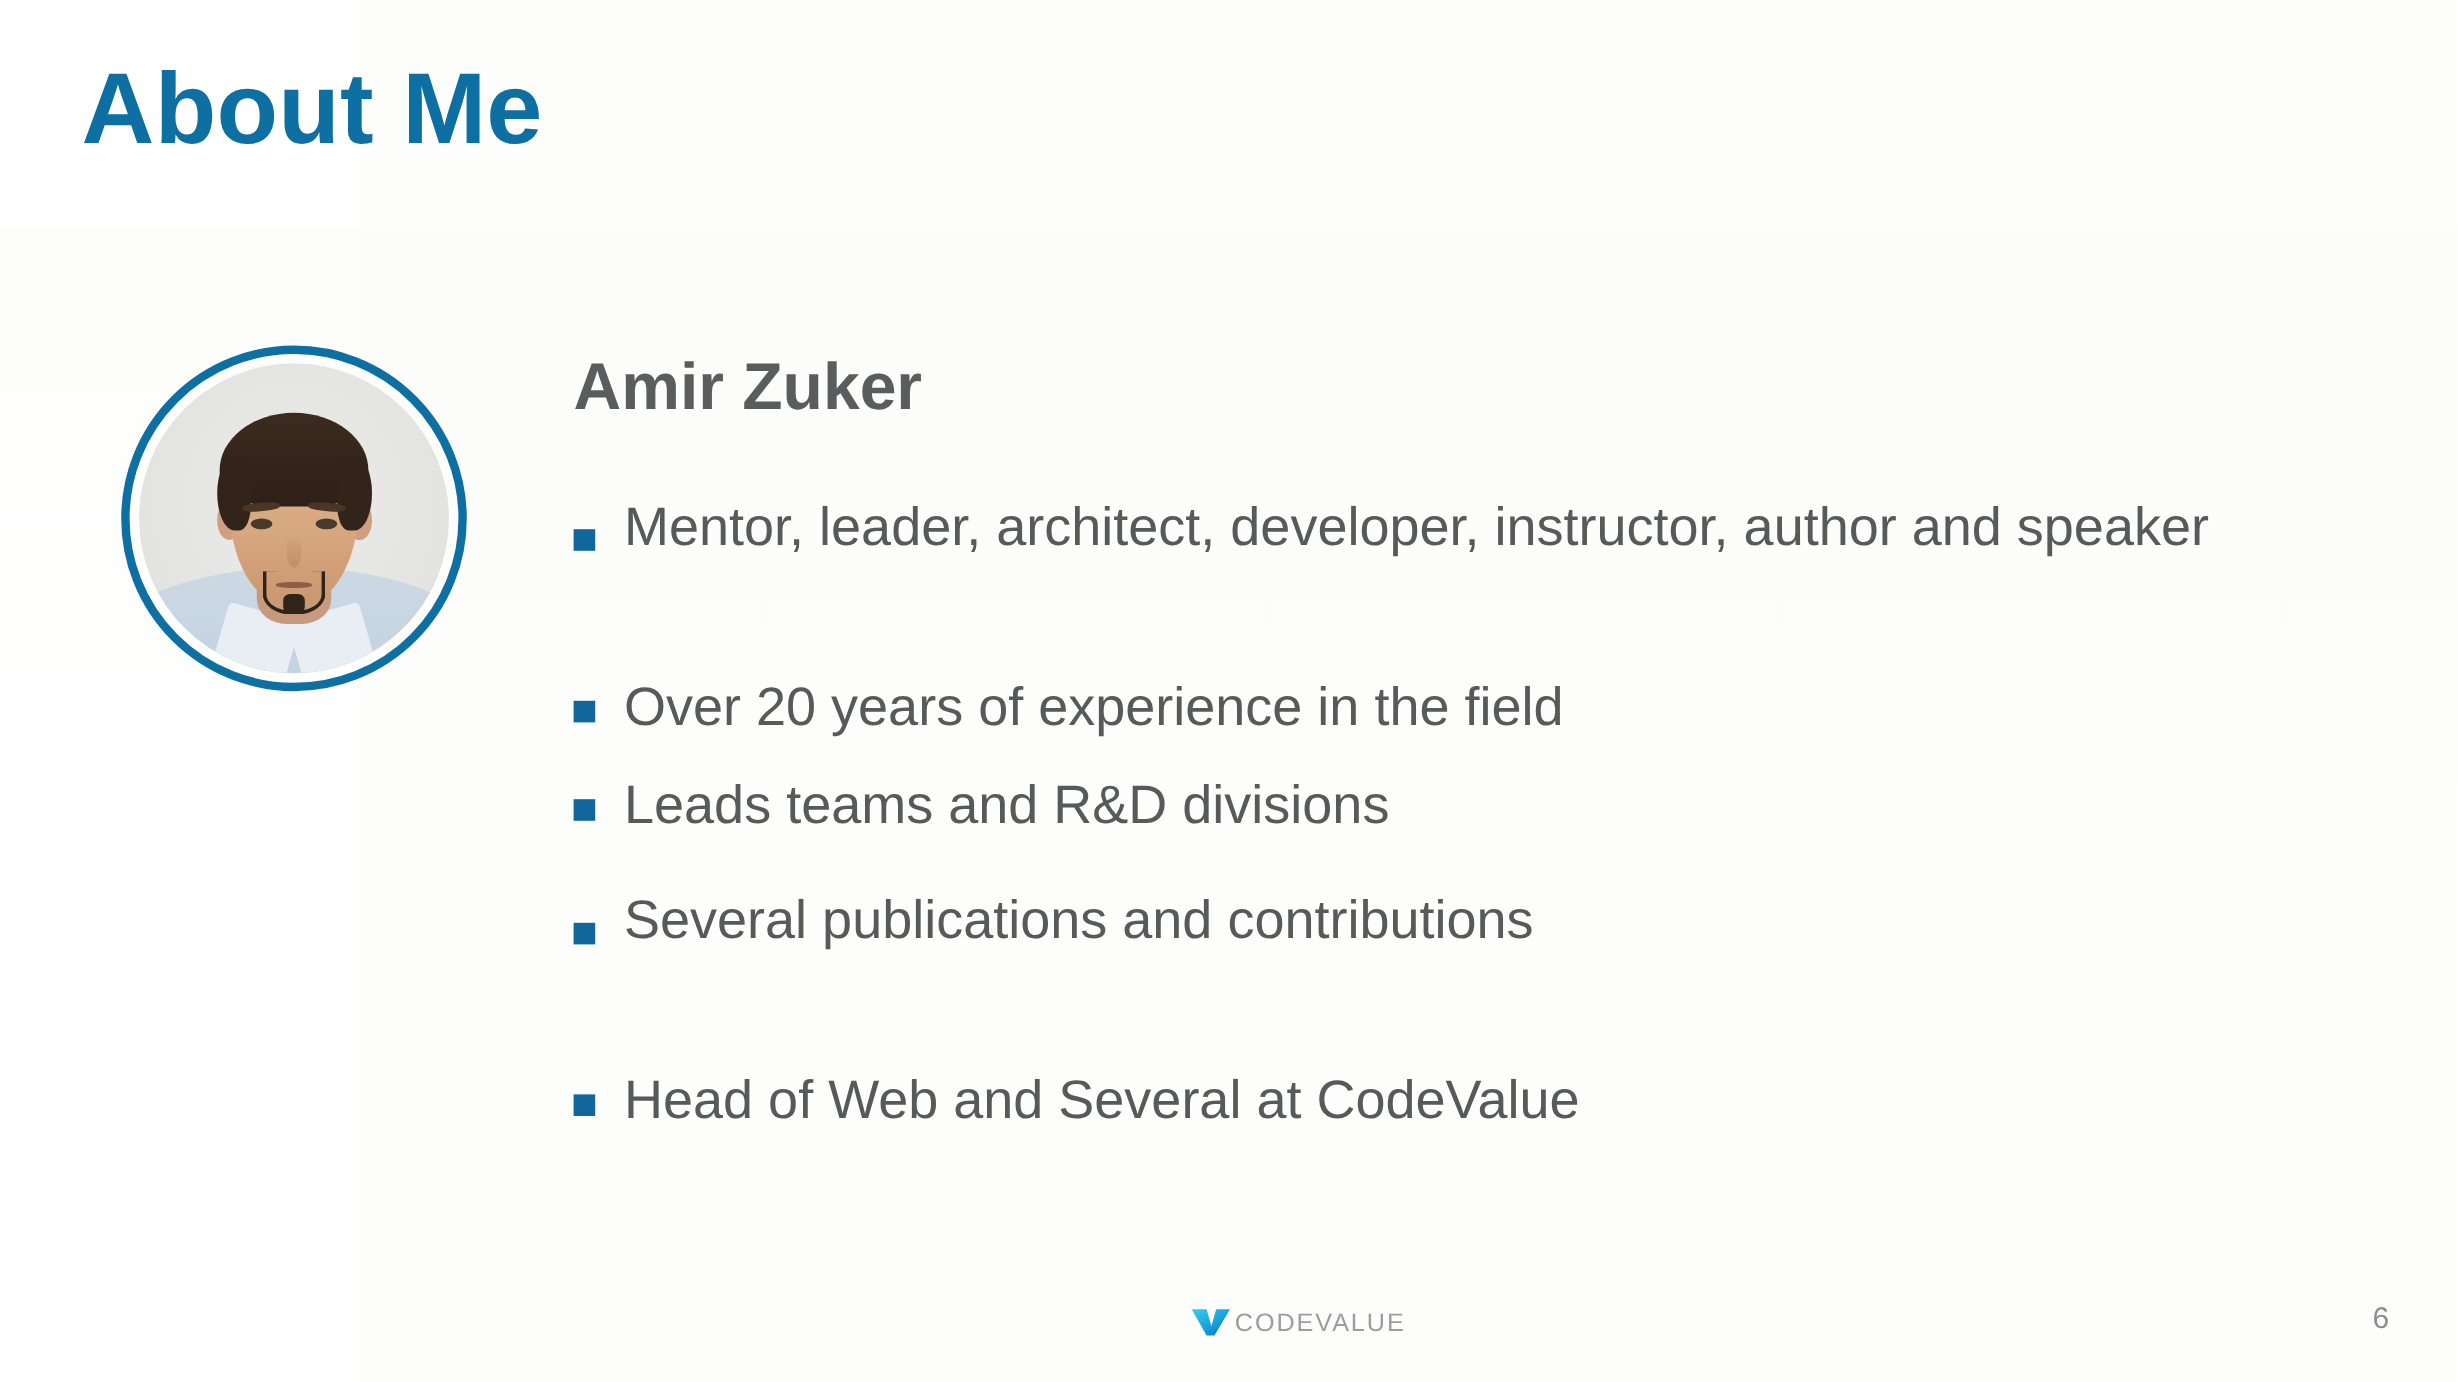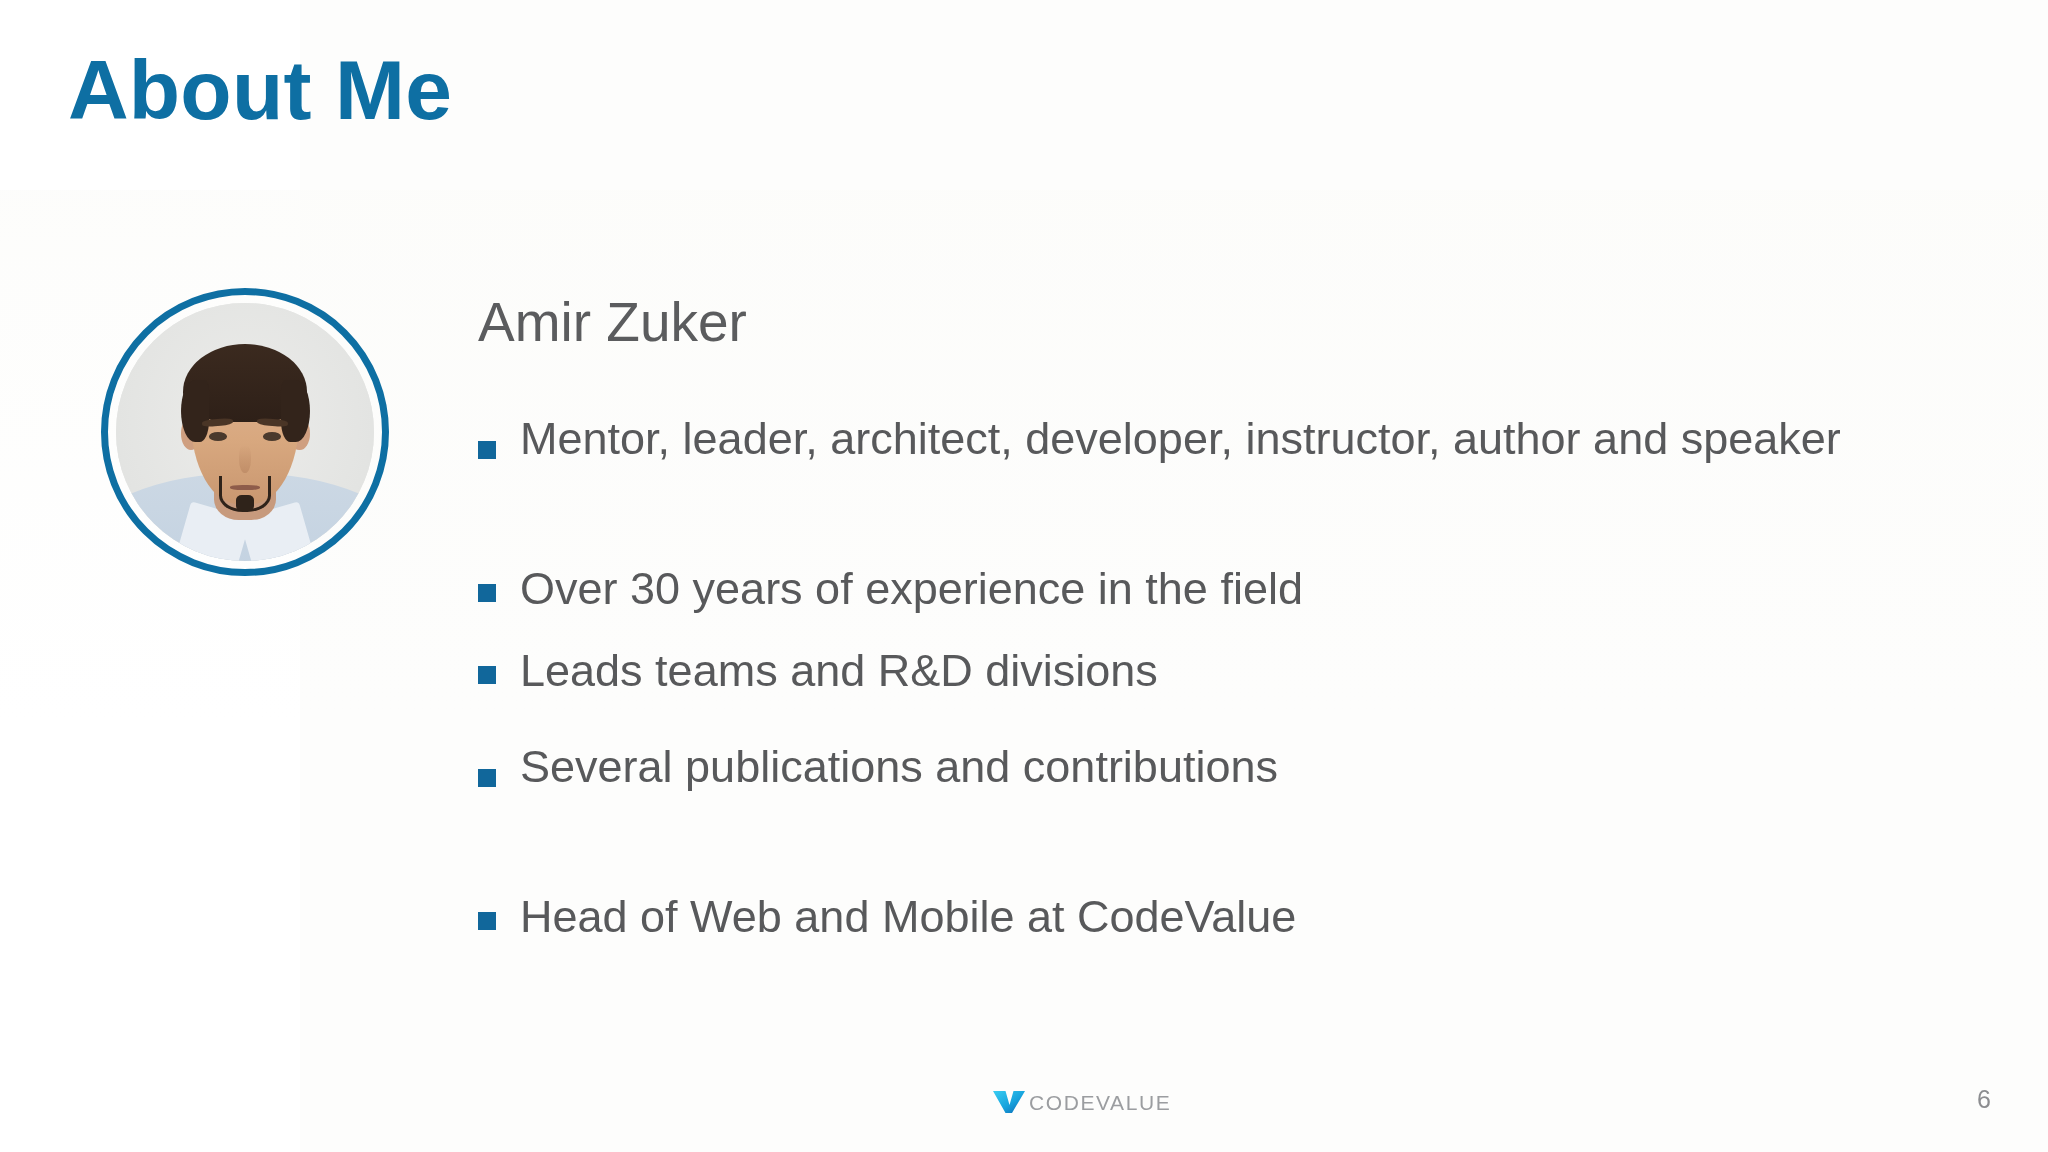--- a/index.html
+++ b/index.html
@@ -197,21 +197,21 @@
     border-radius: 32%;
   }
 
   
   #person-name {
     position: absolute;
     left: 478px;
     top: 294px;
     font-size: 55px;
     line-height: 1.05;
-    font-weight: 400;
+    font-weight: 700;
     color: #5b5c5e;
     white-space: nowrap;
   }
 
   
   #bullets {
     position: absolute;
     left: 478px;
     top: 398px;
     width: 1500px;
@@ -312,36 +312,36 @@
 
   <div id="bullets">
 
     <div class="bullet-row spacer-after">
       <span class="bullet-mark"></span>
       <span class="bullet-text">Mentor, leader, architect, developer, instructor, author and speaker</span>
     </div>
 
     <div class="bullet-row">
       <span class="bullet-mark"></span>
-      <span class="bullet-text">Over 30 years of experience in the field</span>
+      <span class="bullet-text">Over 20 years of experience in the field</span>
     </div>
 
     <div class="bullet-row">
       <span class="bullet-mark"></span>
       <span class="bullet-text">Leads teams and R&amp;D divisions</span>
     </div>
 
     <div class="bullet-row spacer-after">
       <span class="bullet-mark"></span>
       <span class="bullet-text">Several publications and contributions</span>
     </div>
 
     <div class="bullet-row">
       <span class="bullet-mark"></span>
-      <span class="bullet-text">Head of Web and Mobile at CodeValue</span>
+      <span class="bullet-text">Head of Web and Several at CodeValue</span>
     </div>
 
   </div>
 
   <div id="footer-logo">
     <svg id="logo-check" width="34" height="26" viewBox="0 0 34 26">
       <defs>
         <linearGradient id="cvgrad" x1="0" y1="0" x2="1" y2="1">
           <stop offset="0%" stop-color="#39cdf2"></stop>
           <stop offset="55%" stop-color="#17a3dd"></stop>

